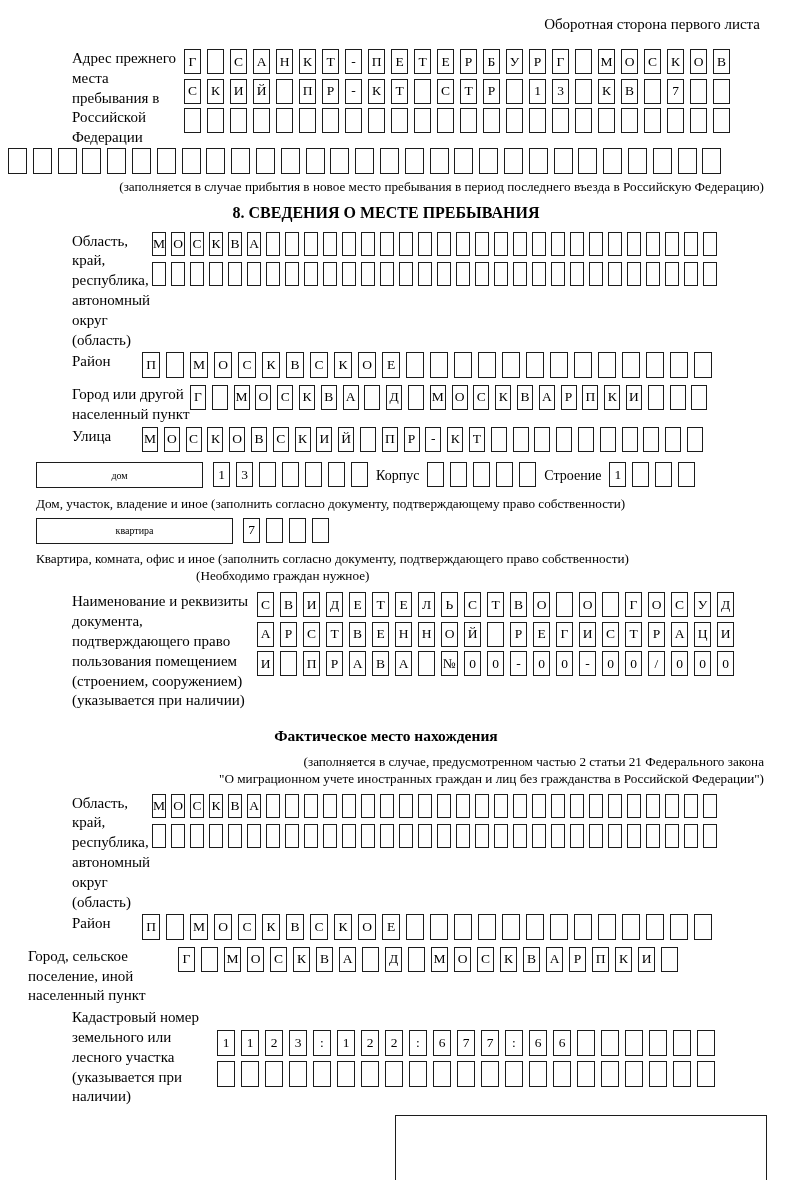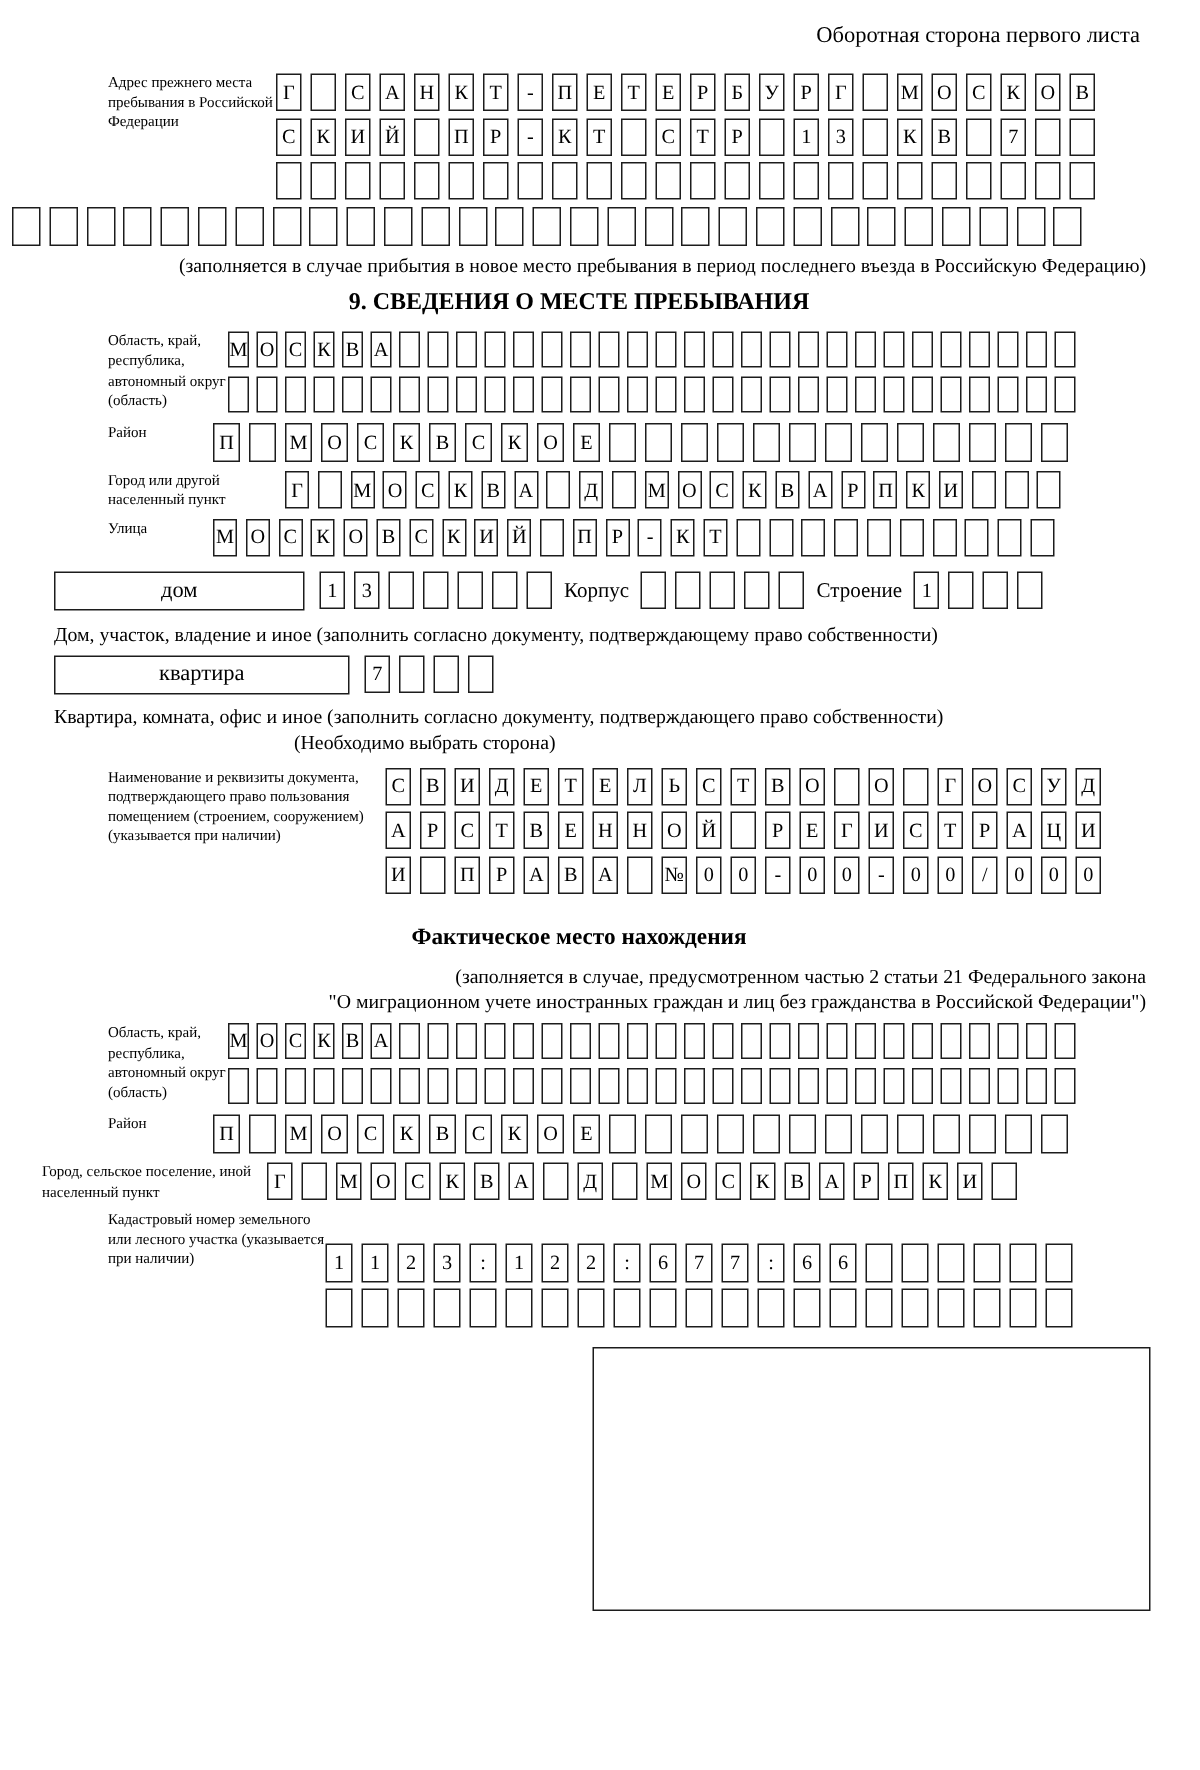--- a/index.html
+++ b/index.html
@@ -7,21 +7,21 @@
     position:relative;
     width:800px;height:1180px;
     box-sizing:border-box;
     padding:16px 36px 0 8px;
     font-family:"Liberation Serif","DejaVu Serif",serif;
     color:#000;
     overflow:hidden;
   }
   .header-note{text-align:right;font-size:15px;margin-bottom:16px;padding-right:4px;}
   .row{display:flex;align-items:flex-start;}
-  .label{font-size:10px;line-height:1.32;flex:none;}
+  .label{font-size:15px;line-height:1.32;flex:none;}
   .ml64{margin-left:64px;}
   .ml28{margin-left:28px;}
   .w70{width:70px;} .w80{width:80px;} .w112{width:112px;} .w118{width:118px;}
   .w145{width:145px;} .w150{width:150px;margin-left:20px;} .w185{width:185px;}
   .cells{display:flex;margin-bottom:4.5px;}
   .cell{
     flex:none;border:1.6px solid #1c1c1c;
     display:flex;align-items:center;justify-content:center;
     font-size:13.5px;background:#fff;
   }
@@ -29,21 +29,21 @@
   .p23{gap:5.8px;}.p23 .cell{width:14px;height:23px;}
   .p24{gap:6px;}  .p24 .cell{width:15px;height:23px;}
   .p25{gap:6px;}  .p25 .cell{width:16px;height:24px;}
   .p26{gap:5.8px;}.p26 .cell{width:17px;height:24px;}
   .caption{font-size:13.2px;line-height:1.3;}
   .center{text-align:right;}
   .section-title{font-weight:bold;font-size:16px;text-align:center;margin:8px 0 10px 0;}
   .sub-title{font-weight:bold;font-size:15.5px;text-align:center;margin:10px 0 8px 0;}
   .label-box{
     flex:none;border:1.6px solid #1c1c1c;height:24px;
-    display:flex;align-items:center;justify-content:center;font-size:15px;
+    display:flex;align-items:center;justify-content:center;font-size:10px;
   }
   .lb165{width:165px;margin-right:10px;}
   .lb195{width:195px;margin-right:10px;}
   .inline-label{font-size:14px;line-height:27px;margin:0 8px;flex:none;}
   .house-row{display:flex;align-items:flex-start;margin:6px 0 3px 0;}
   .stay-row{display:flex;align-items:center;font-size:14.5px;margin:10px 0 2px 0;}
   .checkbox{
     flex:none;width:19px;height:22px;border:1.6px solid #1c1c1c;
     display:flex;align-items:center;justify-content:center;font-size:14px;margin:0 10px;
   }
@@ -170,21 +170,21 @@
       <span class="cell"></span>
       <span class="cell"></span>
       <span class="cell"></span>
       <span class="cell"></span>
       <span class="cell"></span>
       <span class="cell"></span>
       <span class="cell"></span>
     </div>
   <div class="caption center mb2">(заполняется в случае прибытия в новое место пребывания в период последнего въезда в Российскую Федерацию)</div>
 
-  <div class="section-title">9. СВЕДЕНИЯ О МЕСТЕ ПРЕБЫВАНИЯ</div>
+  <div class="section-title">8. СВЕДЕНИЯ О МЕСТЕ ПРЕБЫВАНИЯ</div>
 
   <div class="row mb2">
     <div class="label ml64 w80">Область, край, республика, автономный округ (область)</div>
     <div>
       <div class="cells p20 mb6">
           <span class="cell">М</span>
           <span class="cell">О</span>
           <span class="cell">С</span>
           <span class="cell">К</span>
           <span class="cell">В</span>
@@ -374,21 +374,21 @@
     <div class="label-box lb195 ml28">квартира</div>
     <div class="cells p24">
         <span class="cell">7</span>
         <span class="cell"></span>
         <span class="cell"></span>
         <span class="cell"></span>
       </div>
   </div>
   <div class="caption ml28">Квартира, комната, офис и иное (заполнить согласно документу, подтверждающего право собственности)</div>
 
-  <div class="caption" style="margin-left:188px;">(Необходимо выбрать сторона)</div>
+  <div class="caption" style="margin-left:188px;">(Необходимо граждан нужное)</div>
 
   <div class="row" style="margin-top:8px;">
     <div class="label ml64 w185">Наименование и реквизиты документа, подтверждающего право пользования помещением (строением, сооружением) (указывается при наличии)</div>
     <div>
       <div class="cells p24">
           <span class="cell">С</span>
           <span class="cell">В</span>
           <span class="cell">И</span>
           <span class="cell">Д</span>
           <span class="cell">Е</span>

